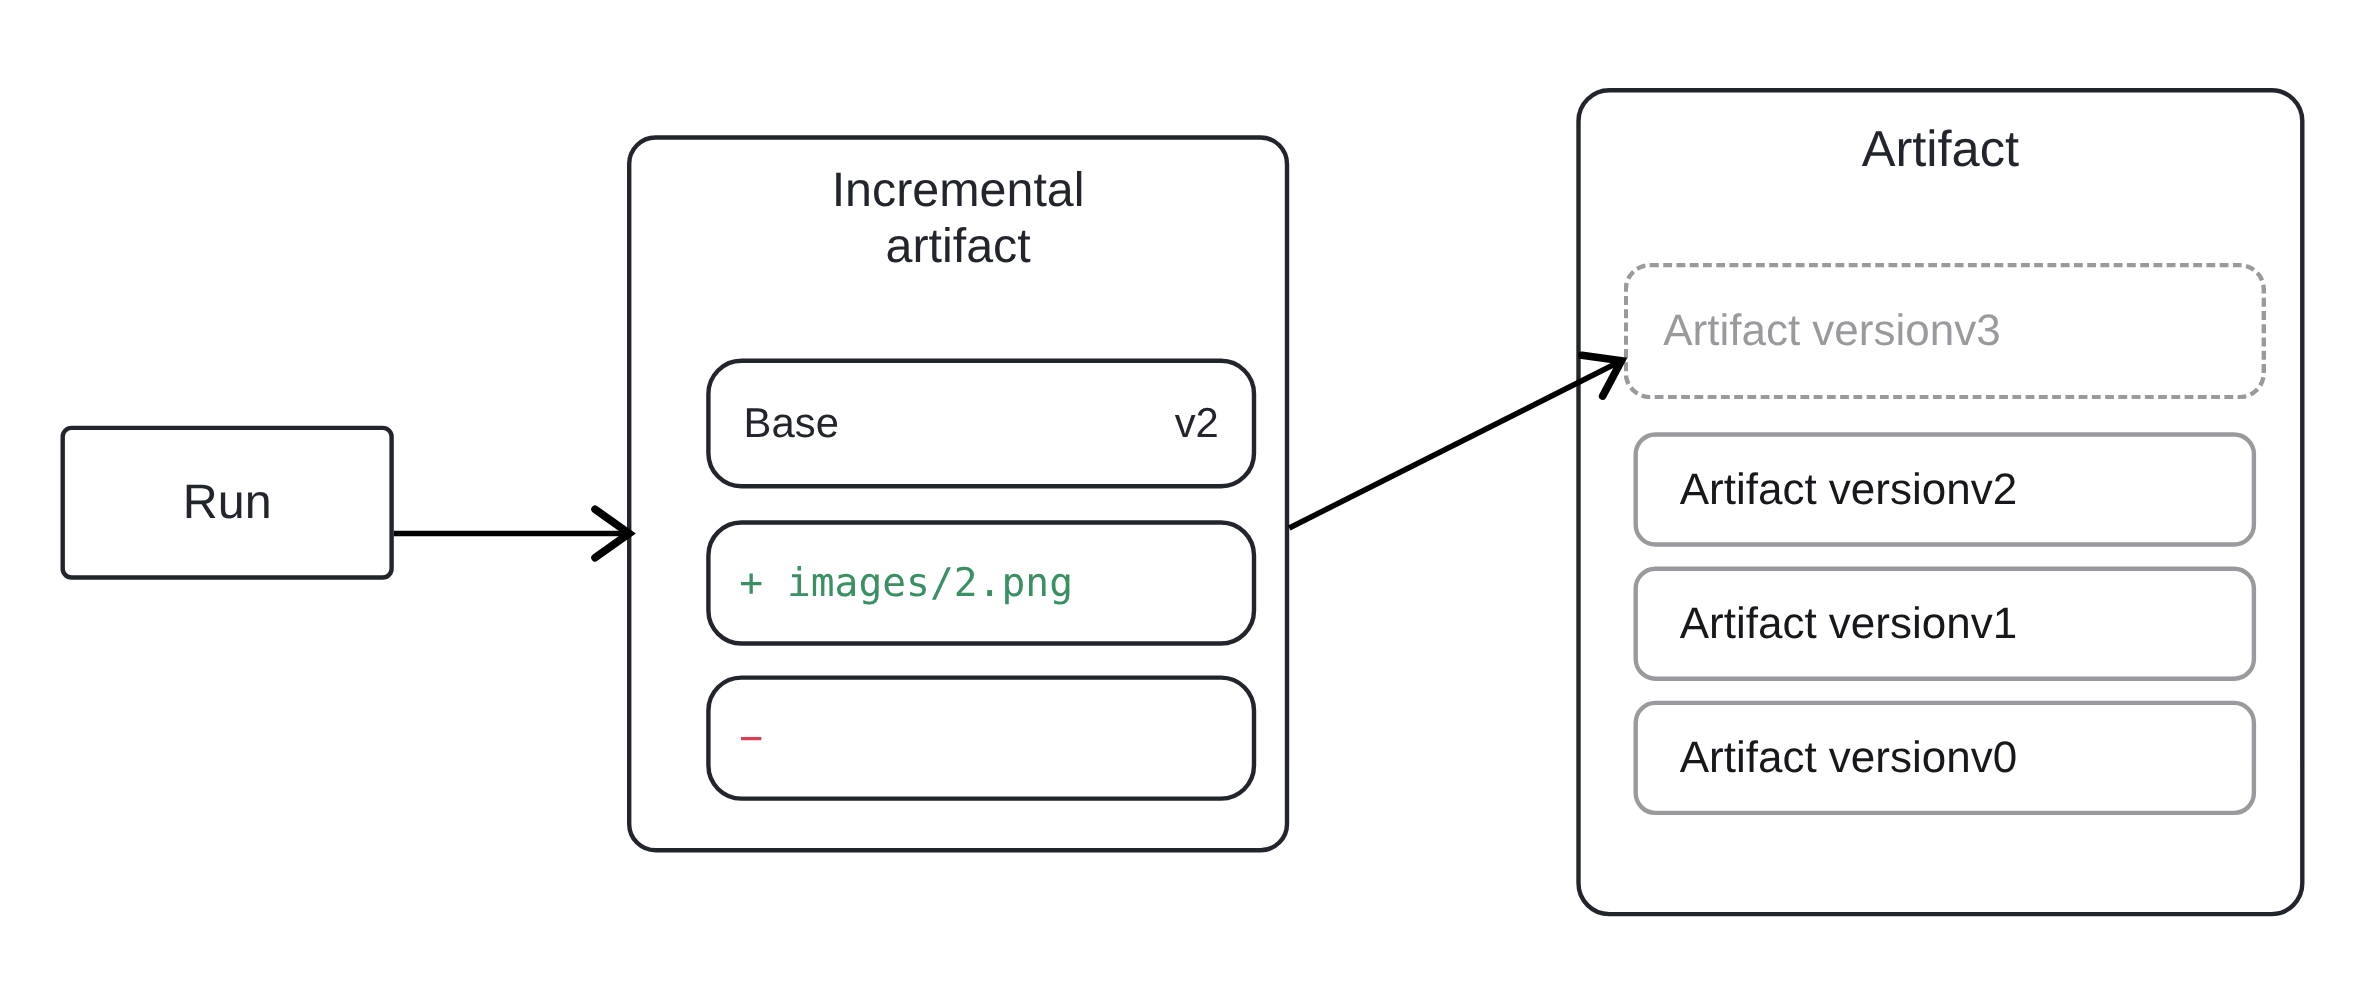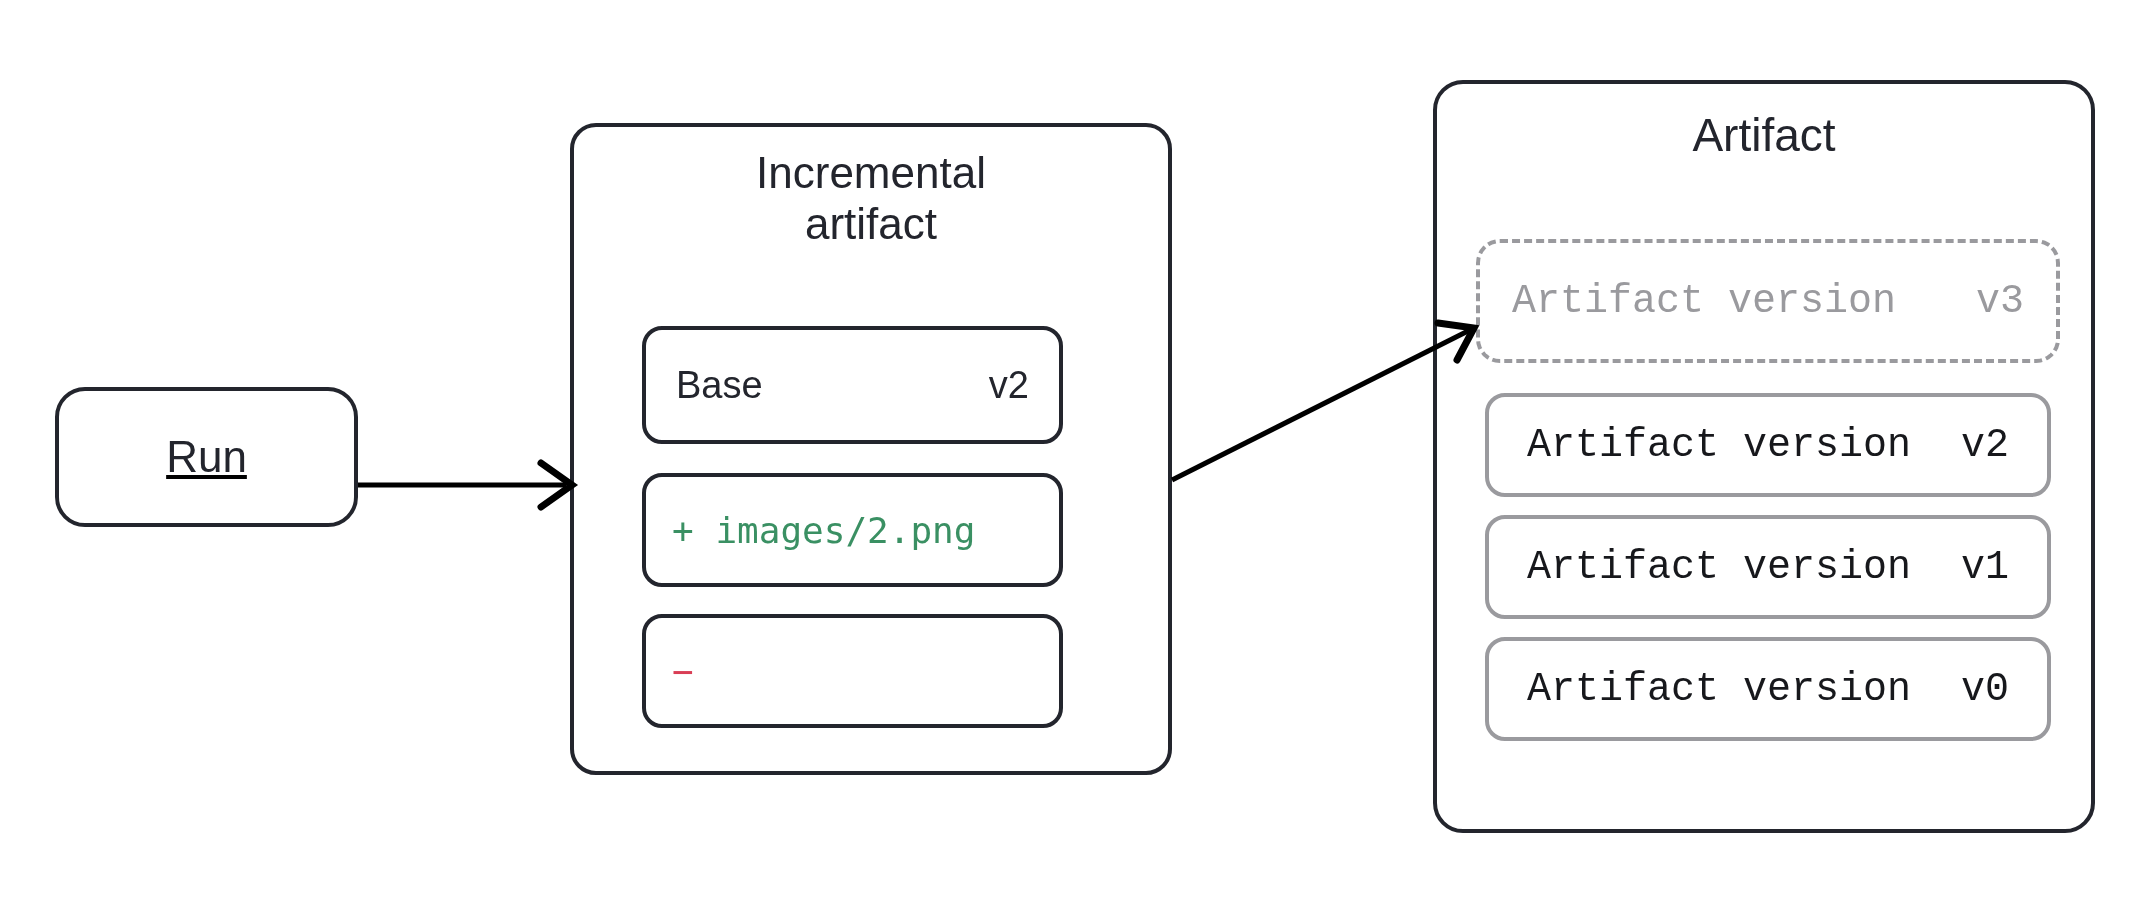--- a/index.html
+++ b/index.html
@@ -26,25 +26,24 @@
     background: #ffffff;
   }
 
   
   .run-node {
     left: 55px;
     top: 387px;
     width: 303px;
     height: 140px;
     border: 4px solid #23252d;
-    border-radius: 30px;
+    border-radius: 10px;
     display: flex;
     align-items: center;
     justify-content: center;
-    text-decoration: underline;
   }
   .run-label {
     font-size: 44px;
     color: #23252d;
     line-height: 1;
   }
 
   
   .incremental-node {
     left: 570px;
@@ -66,23 +65,23 @@
     white-space: pre-line;
   }
   .incremental-rows {
     position: absolute;
     left: 68px;
     top: 199px;
     width: 455px;
   }
   .inc-row {
     box-sizing: border-box;
-    width: 421px;
-    border: 4px solid #23252d;
-    border-radius: 20px;
+    width: 500px;
+    border: 4px solid #23252d;
+    border-radius: 32px;
     background: #ffffff;
     display: flex;
     align-items: center;
     padding: 0 30px;
   }
   .inc-row-base {
     height: 118px;
     justify-content: space-between;
     margin-bottom: 29px;
   }
@@ -127,23 +126,21 @@
   .artifact-rows {
     position: absolute;
     left: 39px;
     top: 155px;
     width: 584px;
   }
   .art-row {
     box-sizing: border-box;
     display: flex;
     align-items: center;
-    justify-content: space-between;
-    background: #ffffff;
-    font-family: Liberation Mono, monospace;
+    background: #ffffff;
   }
   .art-row-pending {
     width: 584px;
     height: 124px;
     border: 4px dashed #9a9a9e;
     border-radius: 24px;
     padding: 0 32px;
     color: #9a9a9e;
     margin-bottom: 30px;
   }

